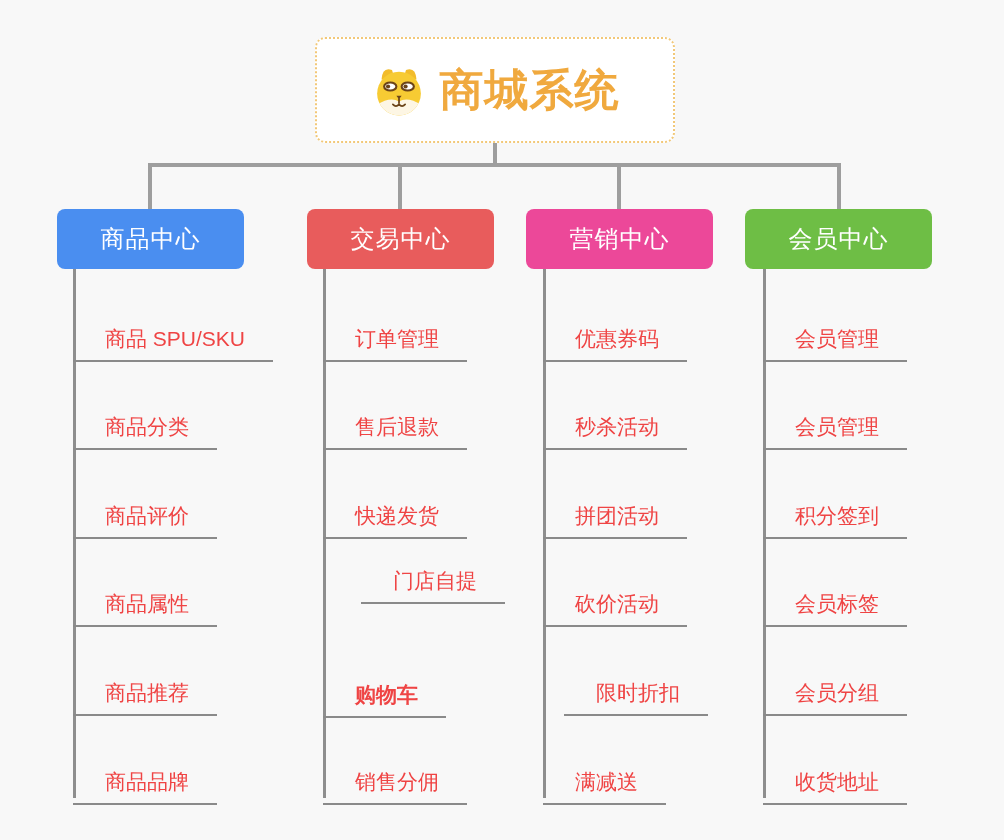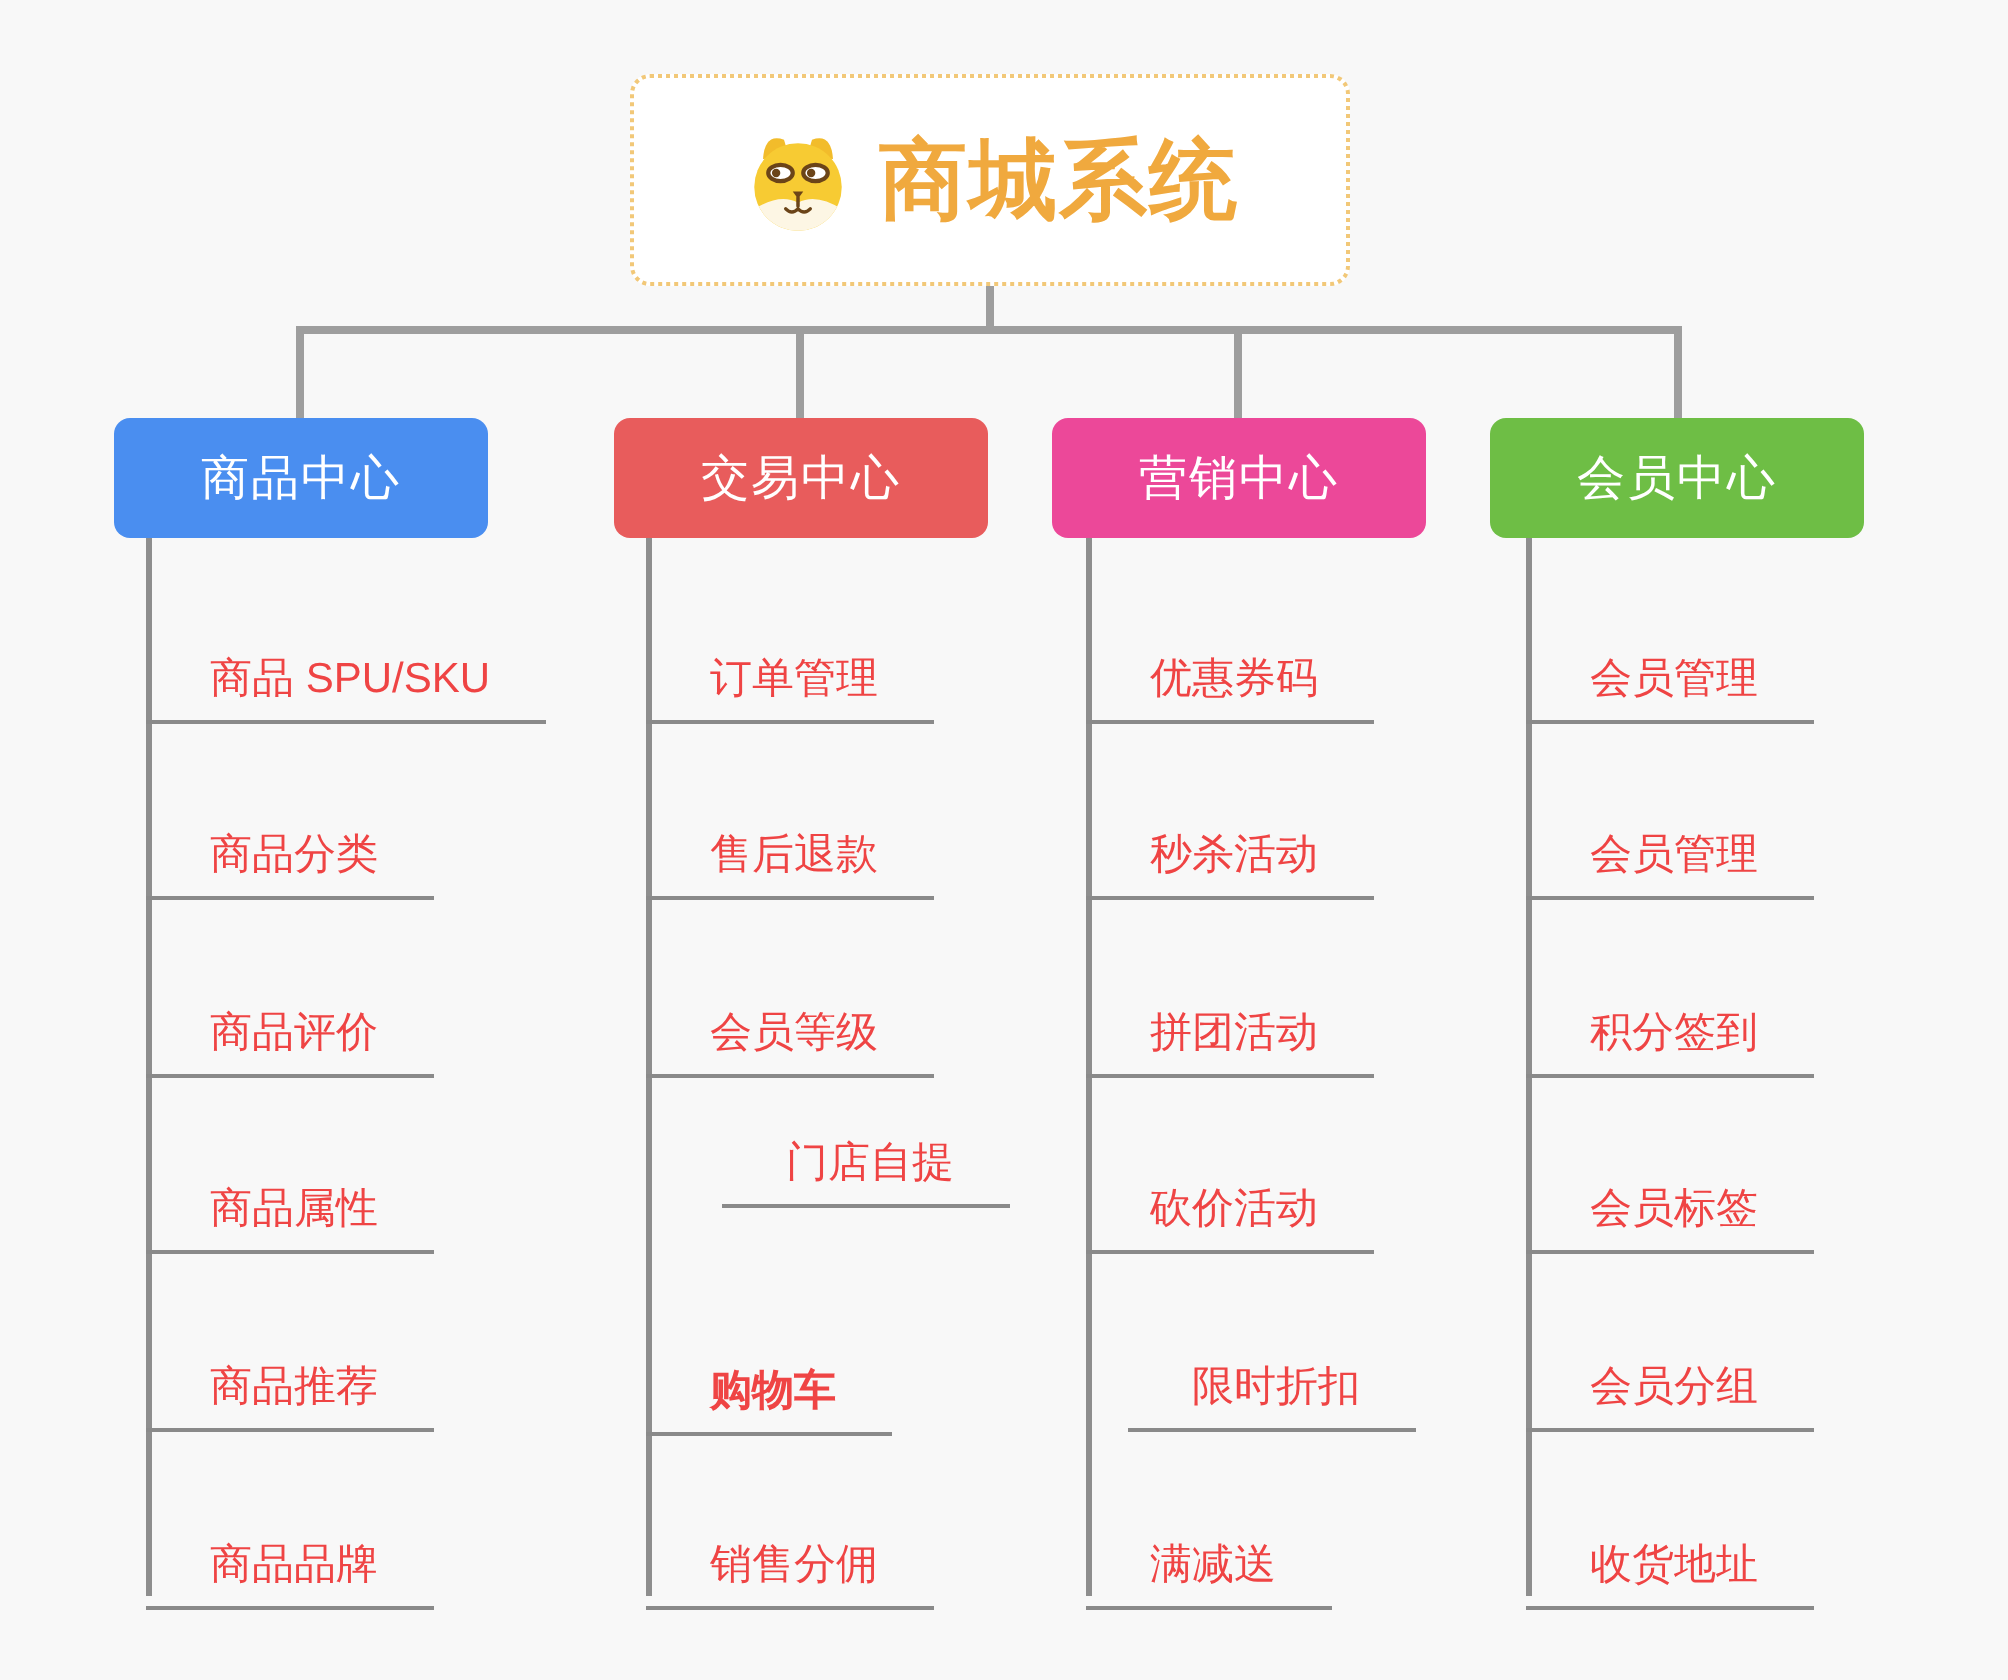--- a/index.html
+++ b/index.html
@@ -93,21 +93,21 @@
       <div class="child-item" style="left: 73px; top: 401px;">商品分类</div>
       <div class="child-item" style="left: 73px; top: 490px;">商品评价</div>
       <div class="child-item" style="left: 73px; top: 578px;">商品属性</div>
       <div class="child-item" style="left: 73px; top: 667px;">商品推荐</div>
       <div class="child-item" style="left: 73px; top: 756px;">商品品牌</div>
       <div class="conn drop" style="left: 398px; background: rgb(158, 158, 158);"></div>
       <div class="branch-header" style="left: 307px; background: rgb(232, 92, 92);">交易中心</div>
       <div class="branch-line" style="left: 323px;"></div>
       <div class="child-item" style="left: 323px; top: 313px;">订单管理</div>
       <div class="child-item" style="left: 323px; top: 401px;">售后退款</div>
-      <div class="child-item" style="left: 323px; top: 490px;">会员等级</div>
+      <div class="child-item" style="left: 323px; top: 490px;">快递发货</div>
       <div class="child-item" style="left: 323px; top: 555px; margin-left: 38px;">门店自提</div>
       <div class="child-item" style="left: 323px; top: 669px; font-weight: bold;">购物车</div>
       <div class="child-item" style="left: 323px; top: 756px;">销售分佣</div>
       <div class="conn drop" style="left: 617px; background: rgb(158, 158, 158);"></div>
       <div class="branch-header" style="left: 526px; background: #ec4899;">营销中心</div>
       <div class="branch-line" style="left: 543px;"></div>
       <div class="child-item" style="left: 543px; top: 313px;">优惠券码</div>
       <div class="child-item" style="left: 543px; top: 401px;">秒杀活动</div>
       <div class="child-item" style="left: 543px; top: 490px;">拼团活动</div>
       <div class="child-item" style="left: 543px; top: 578px;">砍价活动</div>

